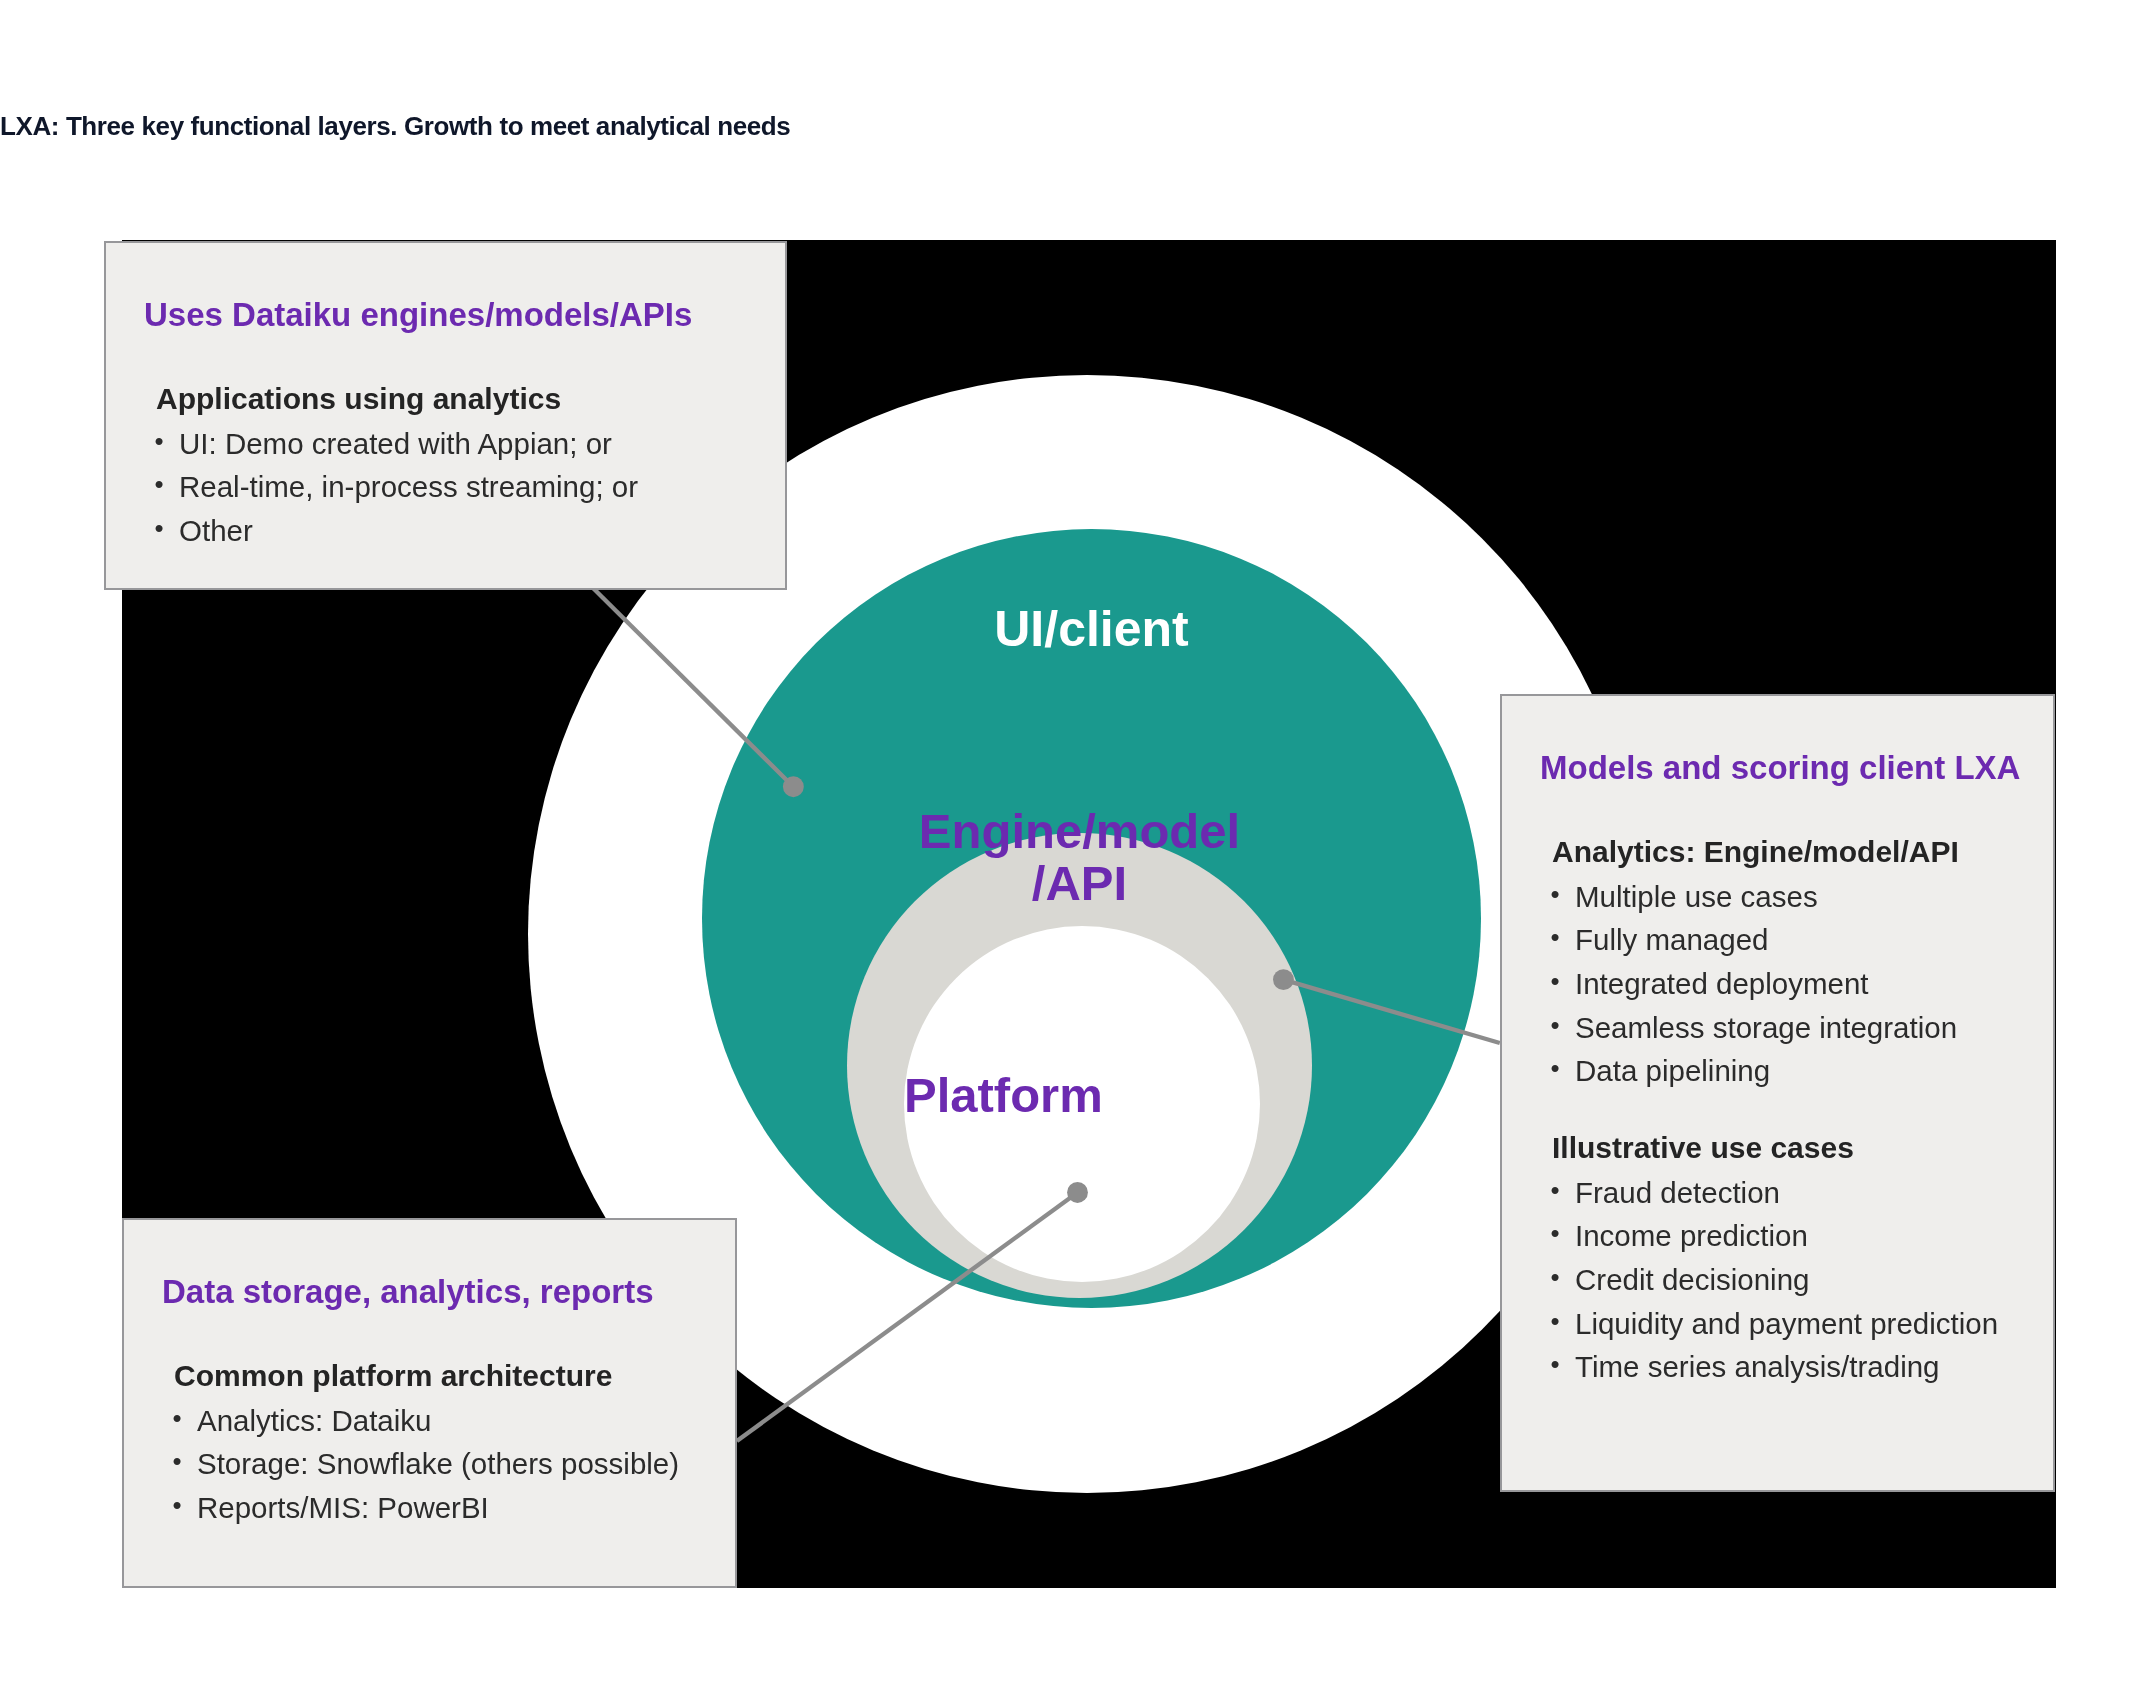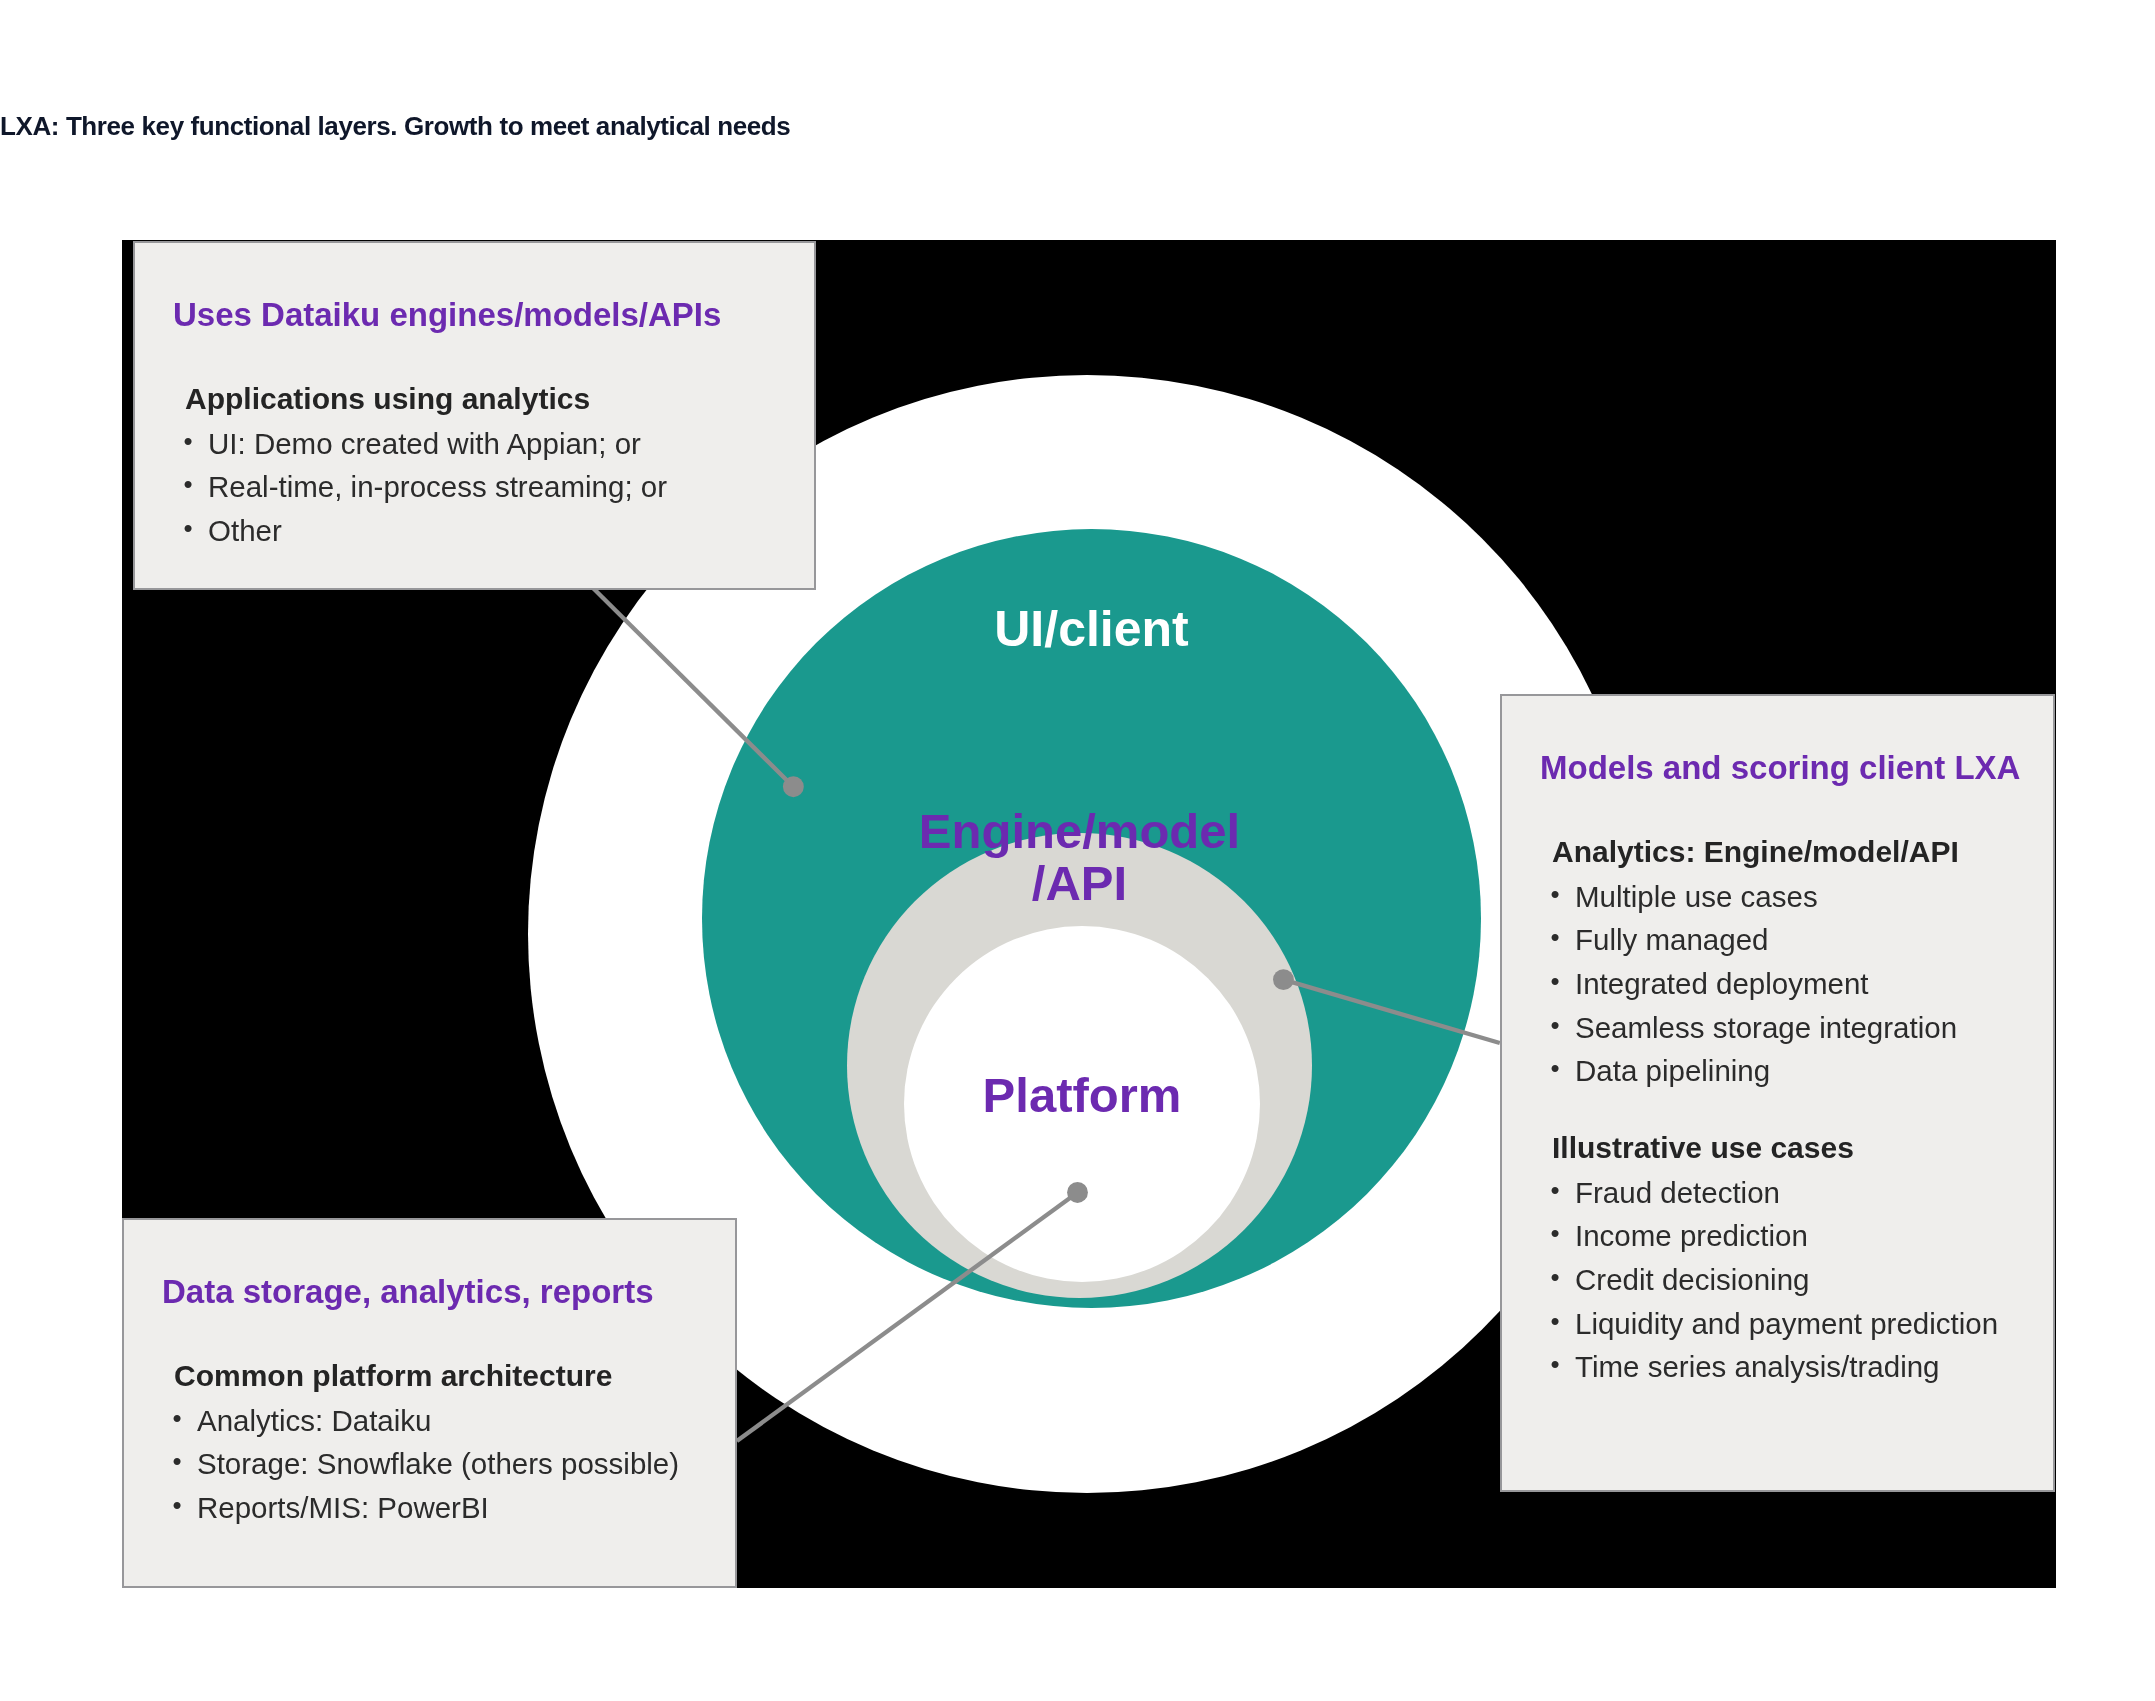--- a/index.html
+++ b/index.html
@@ -23,34 +23,34 @@
 
   .label-ui {
     position:absolute; left:702px; top:600px; width:779px; text-align:center;
     color:#ffffff; font-size:50px; font-weight:bold;
   }
   .label-engine {
     position:absolute; left:847px; top:805px; width:465px; text-align:center;
     color:var(--purple,#6c2ab0); font-size:49px; font-weight:bold; line-height:1.07;
   }
   .label-platform {
-    position:absolute; left:904px; top:1067px; width:356px; text-align:center;
+    position:absolute; left:904px; top:1067px; width:356px; 
     color:var(--purple,#6c2ab0); font-size:49px; font-weight:bold;
   }
 
   svg.connectors { position:absolute; left:0; top:0; }
   svg.connectors line   { stroke:var(--connector,#8c8c8c); stroke-width:5; }
   svg.connectors circle { fill:var(--connector,#8c8c8c); }
 
   .callout {
     position:absolute; box-sizing:border-box;
     background:var(--box-bg,#efeeec); border:2.6px solid #97979a;
     padding:54px 31px 0 38px; color:#2b2b2b;
   }
-  .callout.tl { left:133px;  top:241px;  width:683px; height:349px; }
+  .callout.tl { left:104px;  top:241px;  width:683px; height:349px; }
   .callout.bl { left:122px;  top:1218px; width:615px; height:370px; }
   .callout.r  { left:1500px; top:694px;  width:555px; height:798px; }
 
   .c-title { font-size:33px; font-weight:bold; color:var(--purple,#6c2ab0); margin:0; line-height:1.1; }
   .c-sub   { font-size:30px; font-weight:bold; color:#242424; margin:49px 0 0 12px; line-height:1.15; }
   .c-sub.second { margin-top:38px; }
   ul.c-list { list-style:none; margin:5px 0 0 0; padding:0; font-size:29.5px; line-height:1.48; }
   ul.c-list li { position:relative; padding-left:35px; }
   ul.c-list li::before { content:"•"; position:absolute; left:10.4px; font-size:26px; }
 </style>

